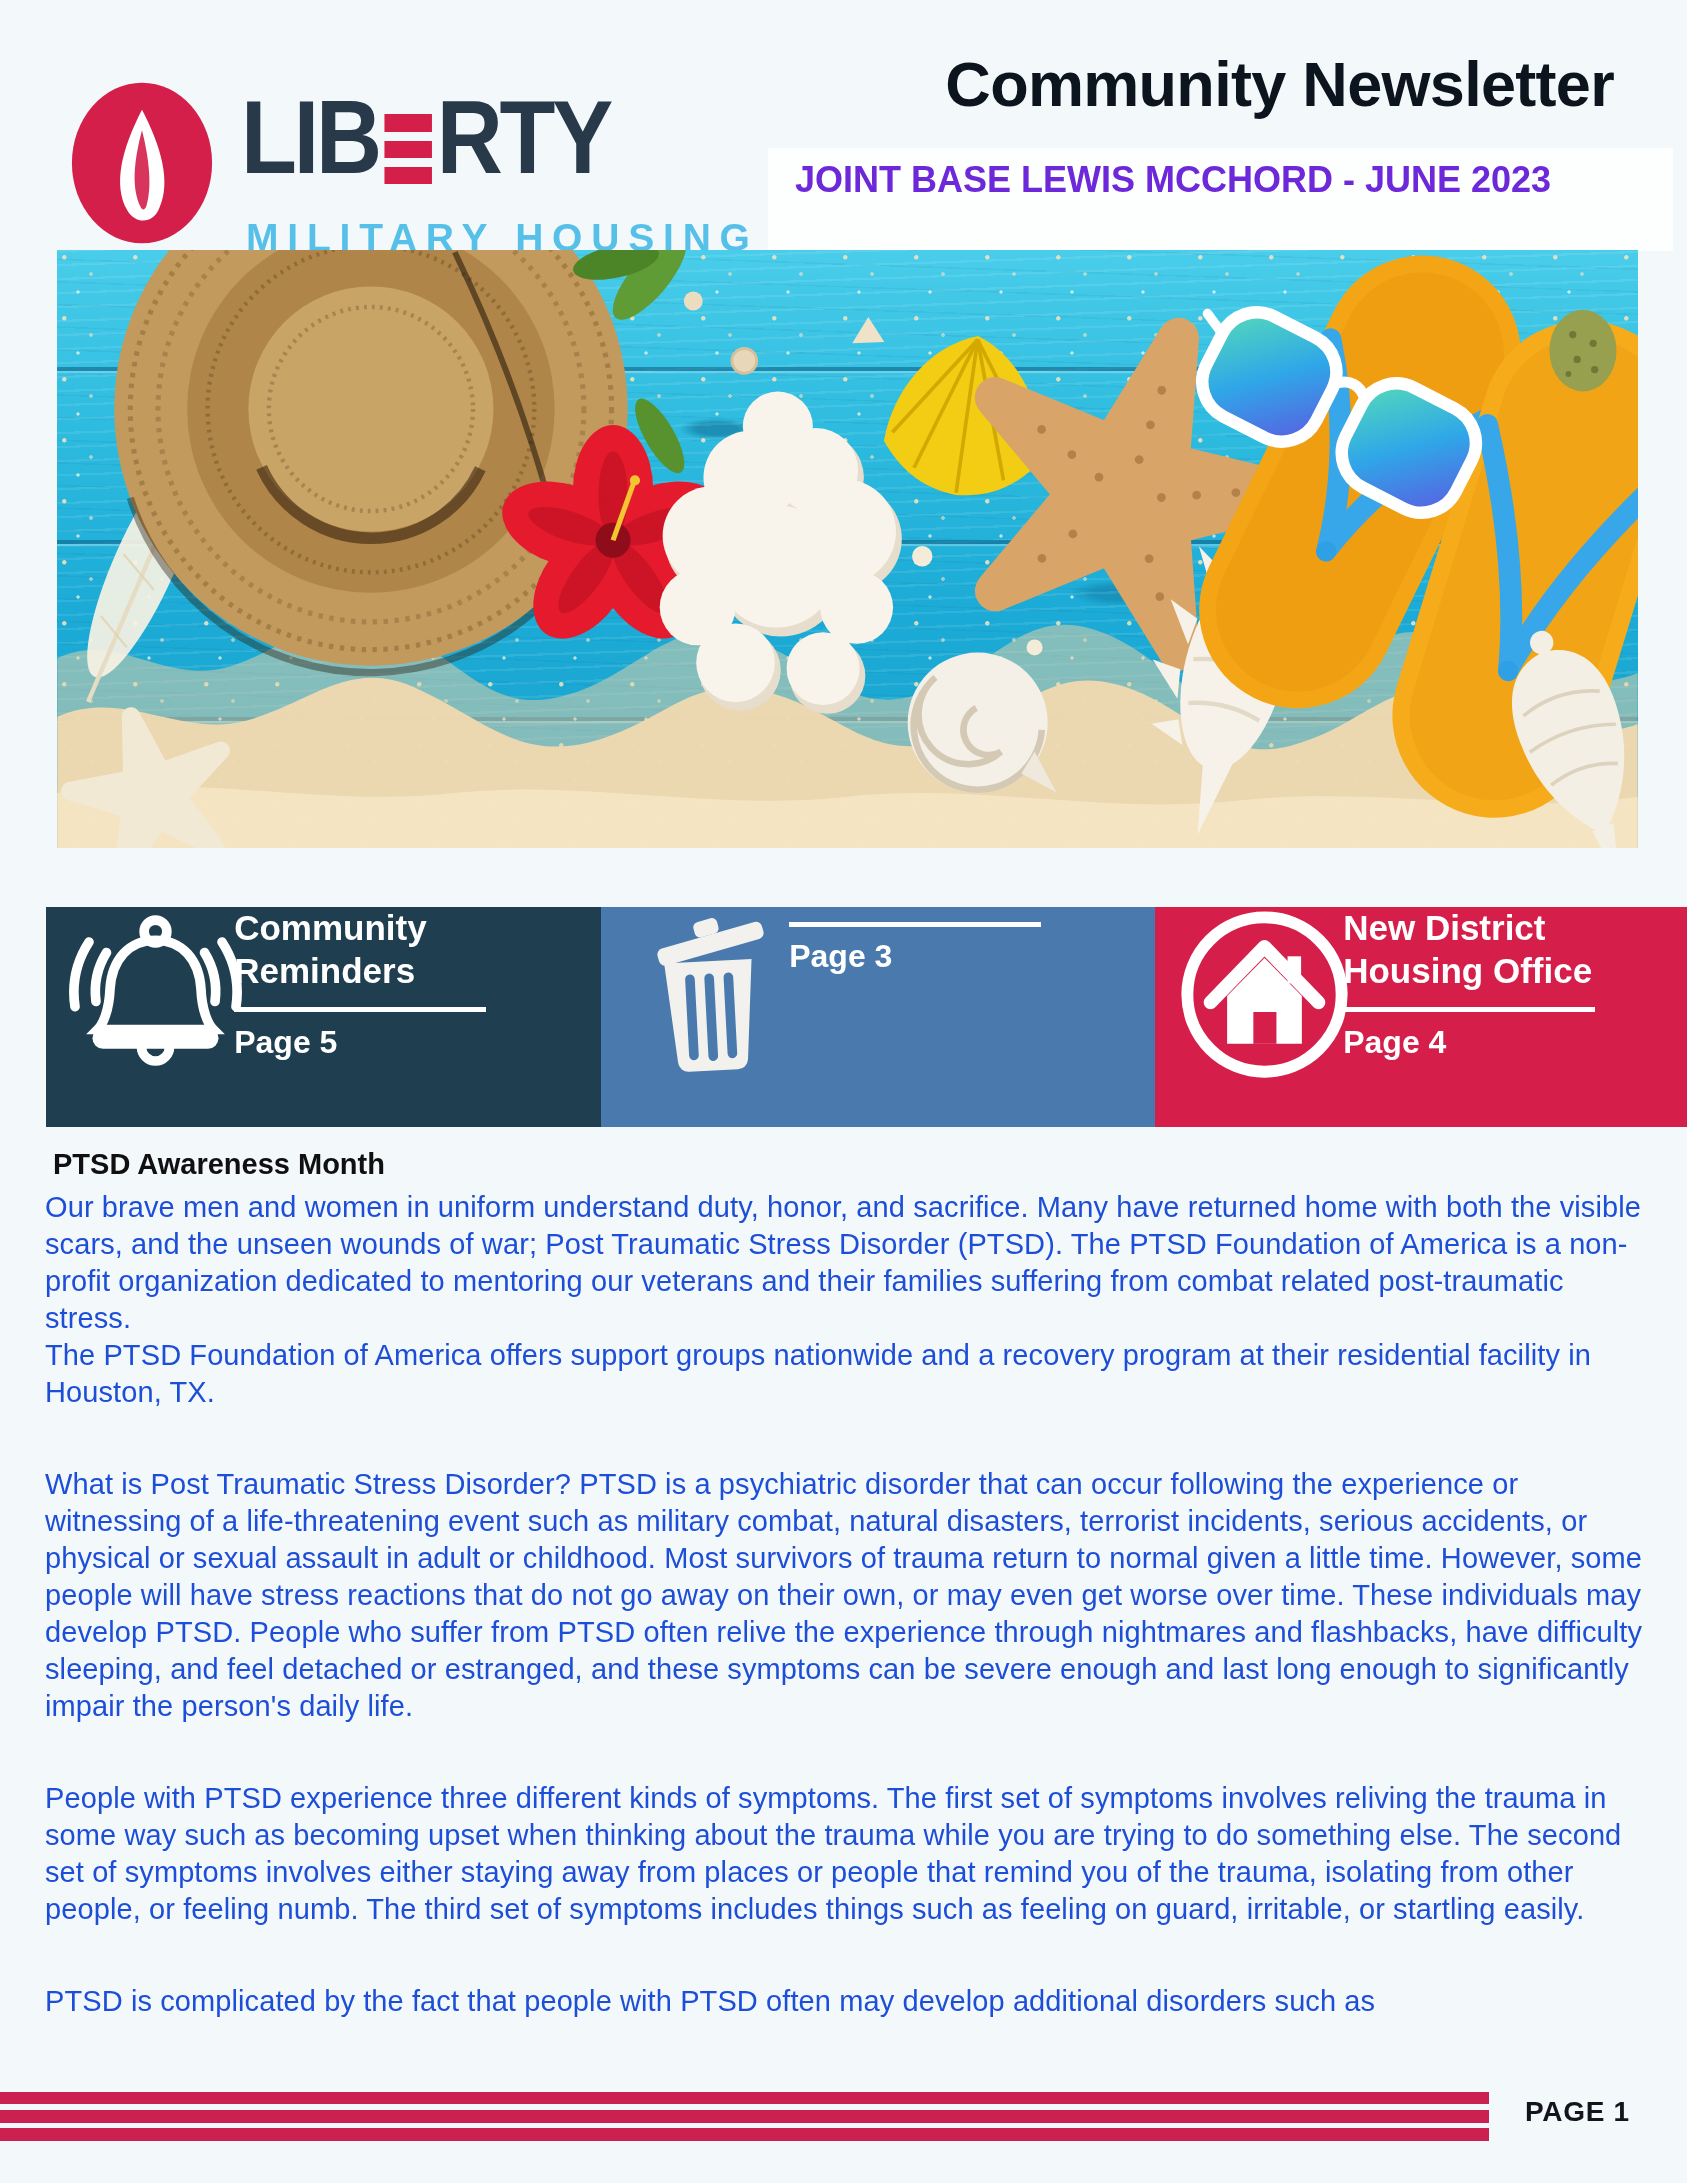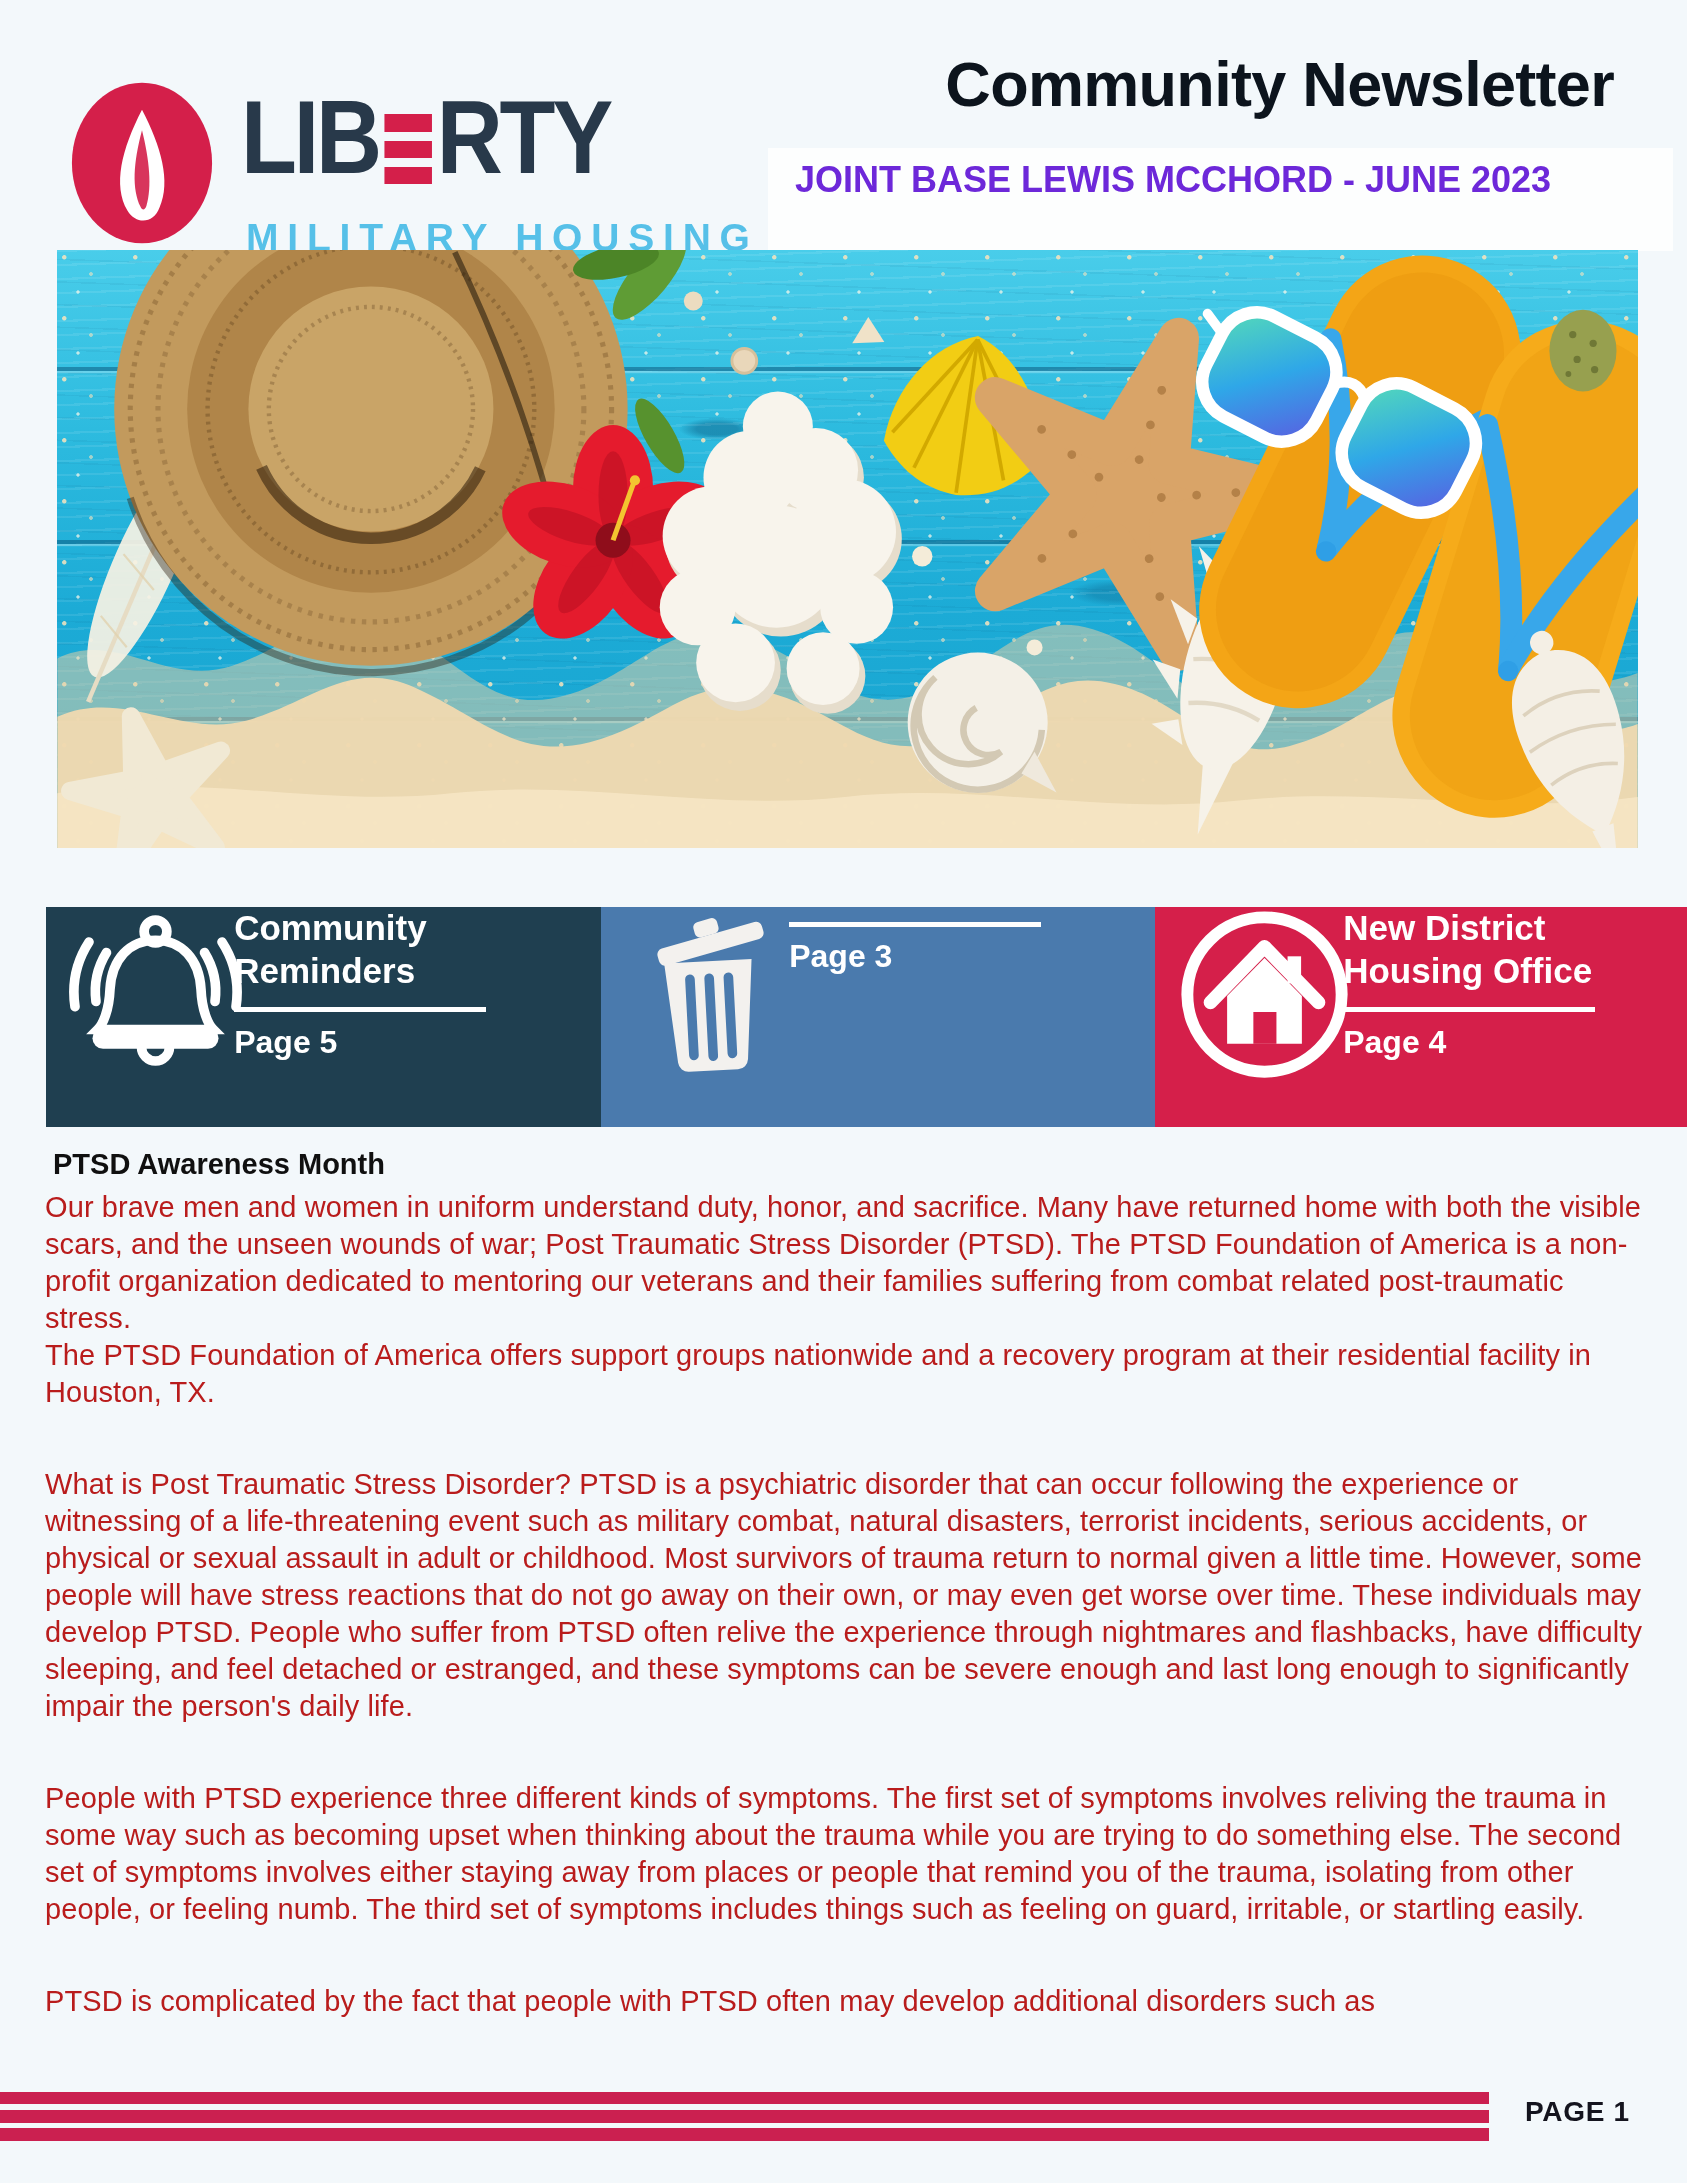--- a/index.html
+++ b/index.html
@@ -51,21 +51,21 @@
   .card-text{margin-left:-8.8px;}
   .card-title{font-size:35px;font-weight:700;line-height:1.22;}
   .card-rule{width:252px;height:5.1px;background:#fff;margin:14.6px 0 11.7px 0;}
   .card-page{font-size:32px;font-weight:600;}
   #card-0{left:46px;background:#1f3f50;}
   #card-1{left:601px;background:#4a7aad;}
   #card-2{left:1155px;background:#d51f4a;}
   
   .article{position:absolute;left:45px;top:1140px;width:1600px;}
   .article h2{margin:8px;font-size:29px;font-weight:600;color:#101010;}
-  .article p{margin:0;font-size:29px;line-height:37px;color:#b91c1c;letter-spacing:0.1px;}
+  .article p{margin:0;font-size:29px;line-height:37px;color:#1d4ed8;letter-spacing:0.1px;}
   .article p.spaced{margin-top:55px;}
   
   .footer-stripes{position:absolute;left:0;top:2092px;width:1489px;}
   .footer-stripes div{height:12.4px;background:#cb2050;margin-bottom:5.8px;}
   .footer-page{position:absolute;left:1525px;top:2096px;font-size:28px;font-weight:700;color:#14141e;letter-spacing:0.7px;}
 </style>
 </head>
 <body>
 
 <div class="subtitle-band"></div>

